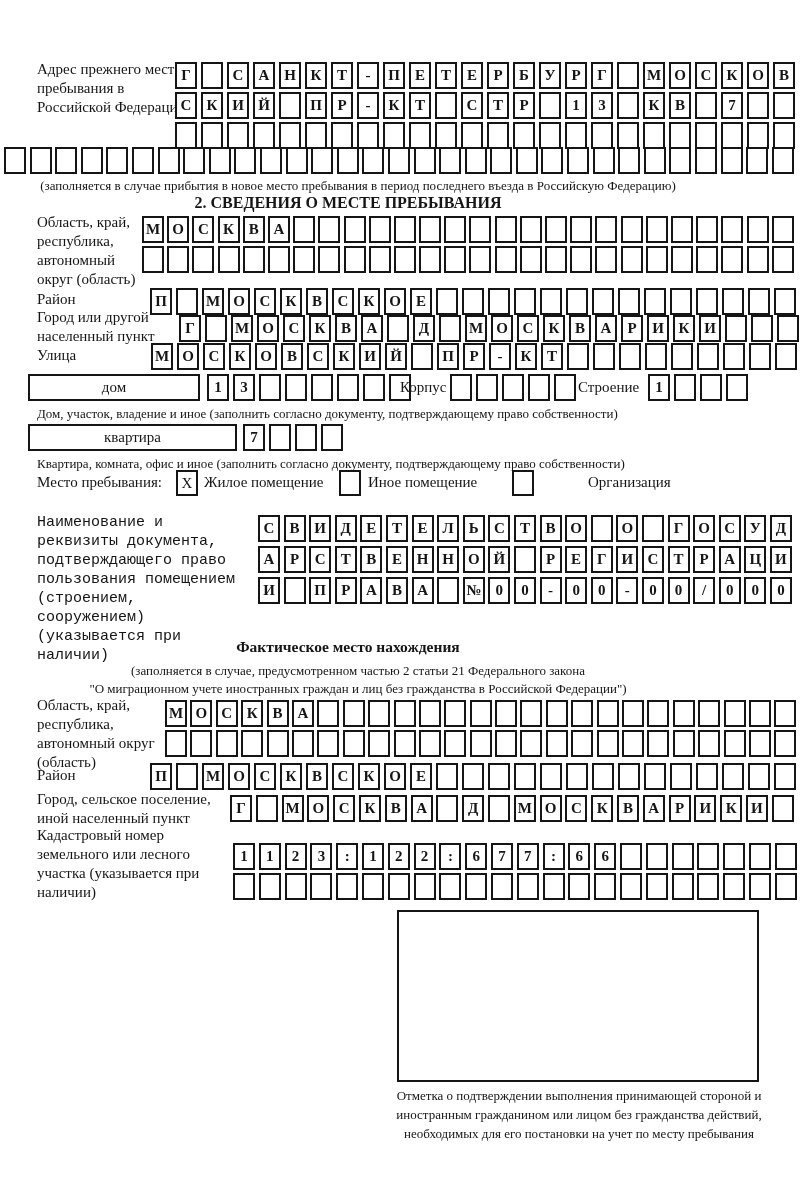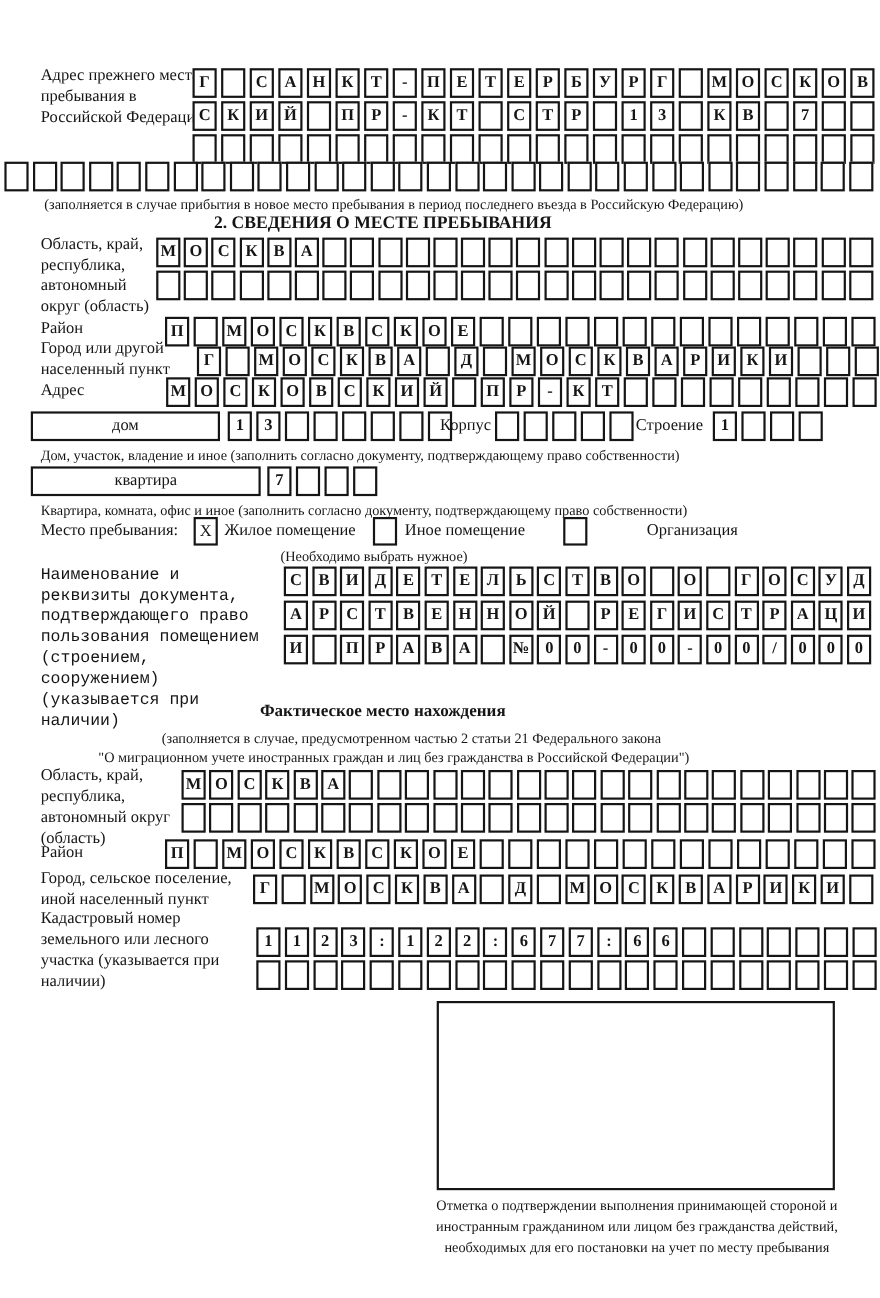--- a/index.html
+++ b/index.html
@@ -249,21 +249,21 @@
       <span class="cell">А</span>
       <span class="cell">Р</span>
       <span class="cell">И</span>
       <span class="cell">К</span>
       <span class="cell">И</span>
       <span class="cell"></span>
       <span class="cell"></span>
       <span class="cell"></span>
     </div>
 
-  <div class="abs lbl" style="top:346px;left:37px;">Адрес</div>
+  <div class="abs lbl" style="top:346px;left:37px;">Улица</div>
   <div class="cells" style="top:343px;left:151px;gap:4px;">
       <span class="cell">М</span>
       <span class="cell">О</span>
       <span class="cell">С</span>
       <span class="cell">К</span>
       <span class="cell">О</span>
       <span class="cell">В</span>
       <span class="cell">С</span>
       <span class="cell">К</span>
       <span class="cell">И</span>
@@ -322,21 +322,20 @@
     </div>
   <div class="abs cap" style="top:455px;left:37px;width:740px;">Квартира, комната, офис и иное (заполнить согласно документу, подтверждающему право собственности)</div>
 
   <div class="abs lbl" style="top:473px;left:37px;">Место пребывания:</div>
   <div class="chk" style="top:470px;left:176px;">X</div>
   <div class="abs lbl" style="top:473px;left:204px;">Жилое помещение</div>
   <div class="chk" style="top:470px;left:339px;"></div>
   <div class="abs lbl" style="top:473px;left:368px;">Иное помещение</div>
   <div class="chk" style="top:470px;left:512px;"></div>
   <div class="abs lbl" style="top:473px;left:588px;text-align:center;">Организация</div>
-  <div class="abs cap" style="top:497px;left:120px;width:440px;text-align:center;">(Необходимо выбрать нужное)</div>
 
   <div class="abs lbl" style="top:513px;left:37px;width:216px;font-family:Liberation Mono, monospace;">Наименование и реквизиты документа, подтверждающего право пользования помещением (строением, сооружением) (указывается при наличии)</div>
   <div class="cells" style="top:515px;left:258px;gap:3.6px;">
       <span class="cell">С</span>
       <span class="cell">В</span>
       <span class="cell">И</span>
       <span class="cell">Д</span>
       <span class="cell">Е</span>
       <span class="cell">Т</span>
       <span class="cell">Е</span>
@@ -396,21 +395,21 @@
       <span class="cell">-</span>
       <span class="cell">0</span>
       <span class="cell">0</span>
       <span class="cell">/</span>
       <span class="cell">0</span>
       <span class="cell">0</span>
       <span class="cell">0</span>
     </div>
 
   <div class="abs hdr" style="top:638px;left:0;font-size:15.5px;">Фактическое место нахождения</div>
-  <div class="abs cap center" style="top:662px;left:16px;">(заполняется в случае, предусмотренном частью 2 статьи 21 Федерального закона</div>
+  <div class="abs cap center" style="top:662px;left:0;">(заполняется в случае, предусмотренном частью 2 статьи 21 Федерального закона</div>
   <div class="abs cap center" style="top:680px;left:0;">"О миграционном учете иностранных граждан и лиц без гражданства в Российской Федерации")</div>
 
   <div class="abs lbl" style="top:696px;left:37px;width:140px;">Область, край, республика, автономный округ (область)</div>
   <div class="cells" style="top:700px;left:165px;gap:3.4px;">
       <span class="cell">М</span>
       <span class="cell">О</span>
       <span class="cell">С</span>
       <span class="cell">К</span>
       <span class="cell">В</span>
       <span class="cell">А</span>

